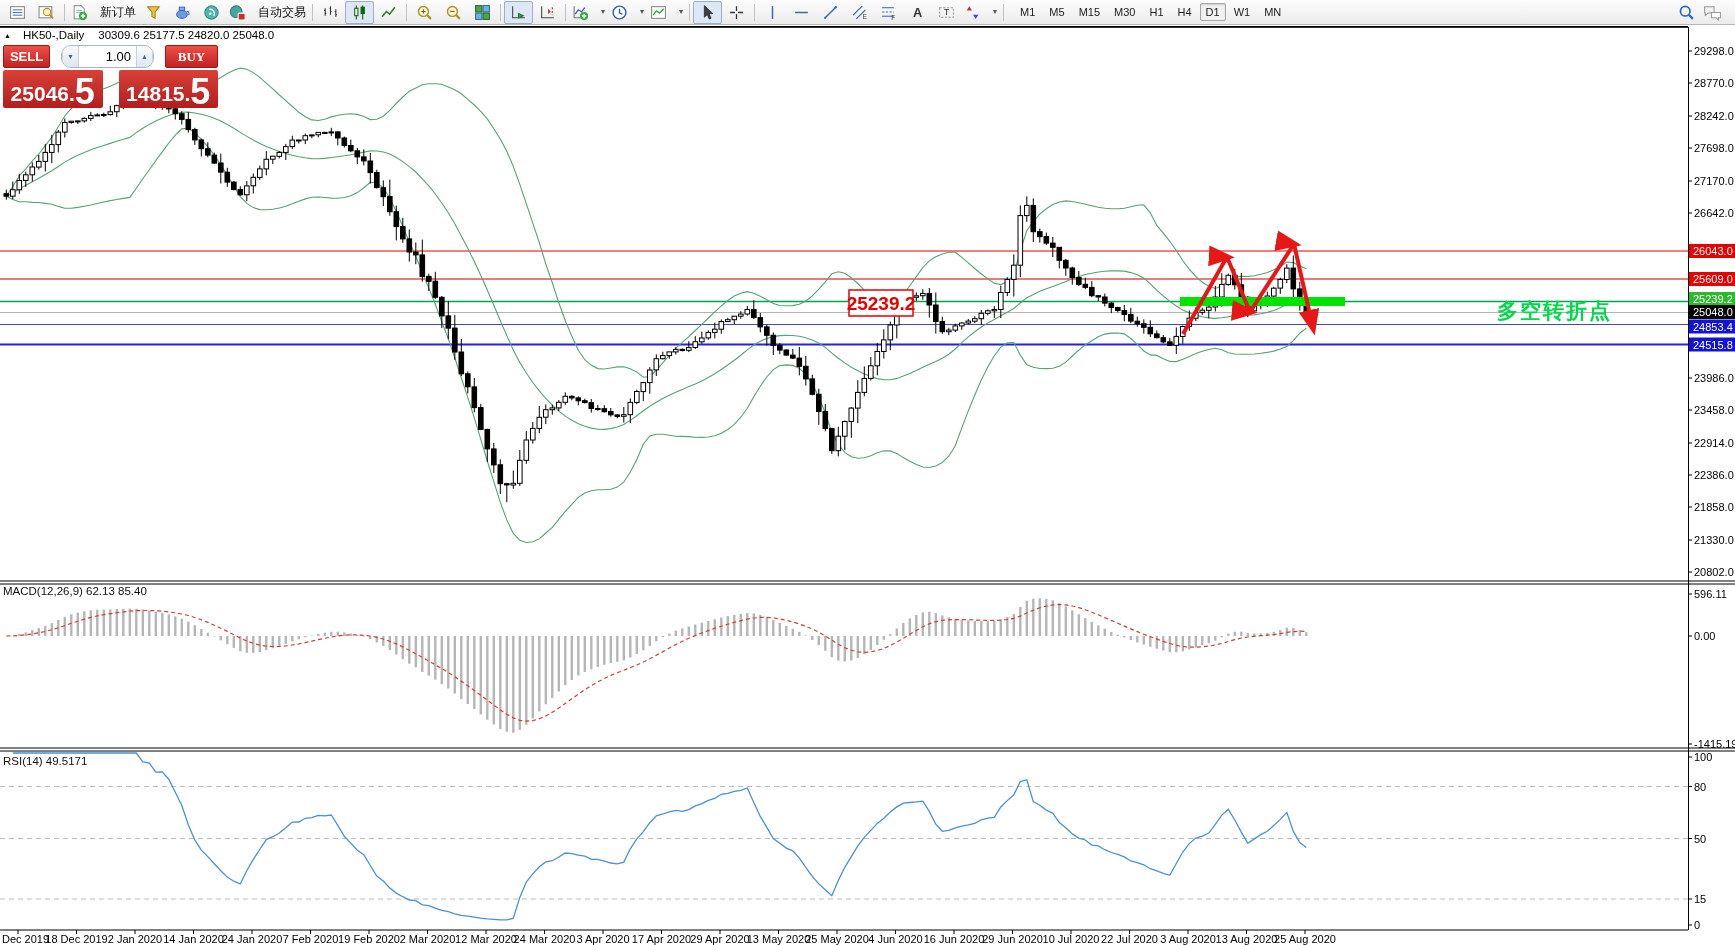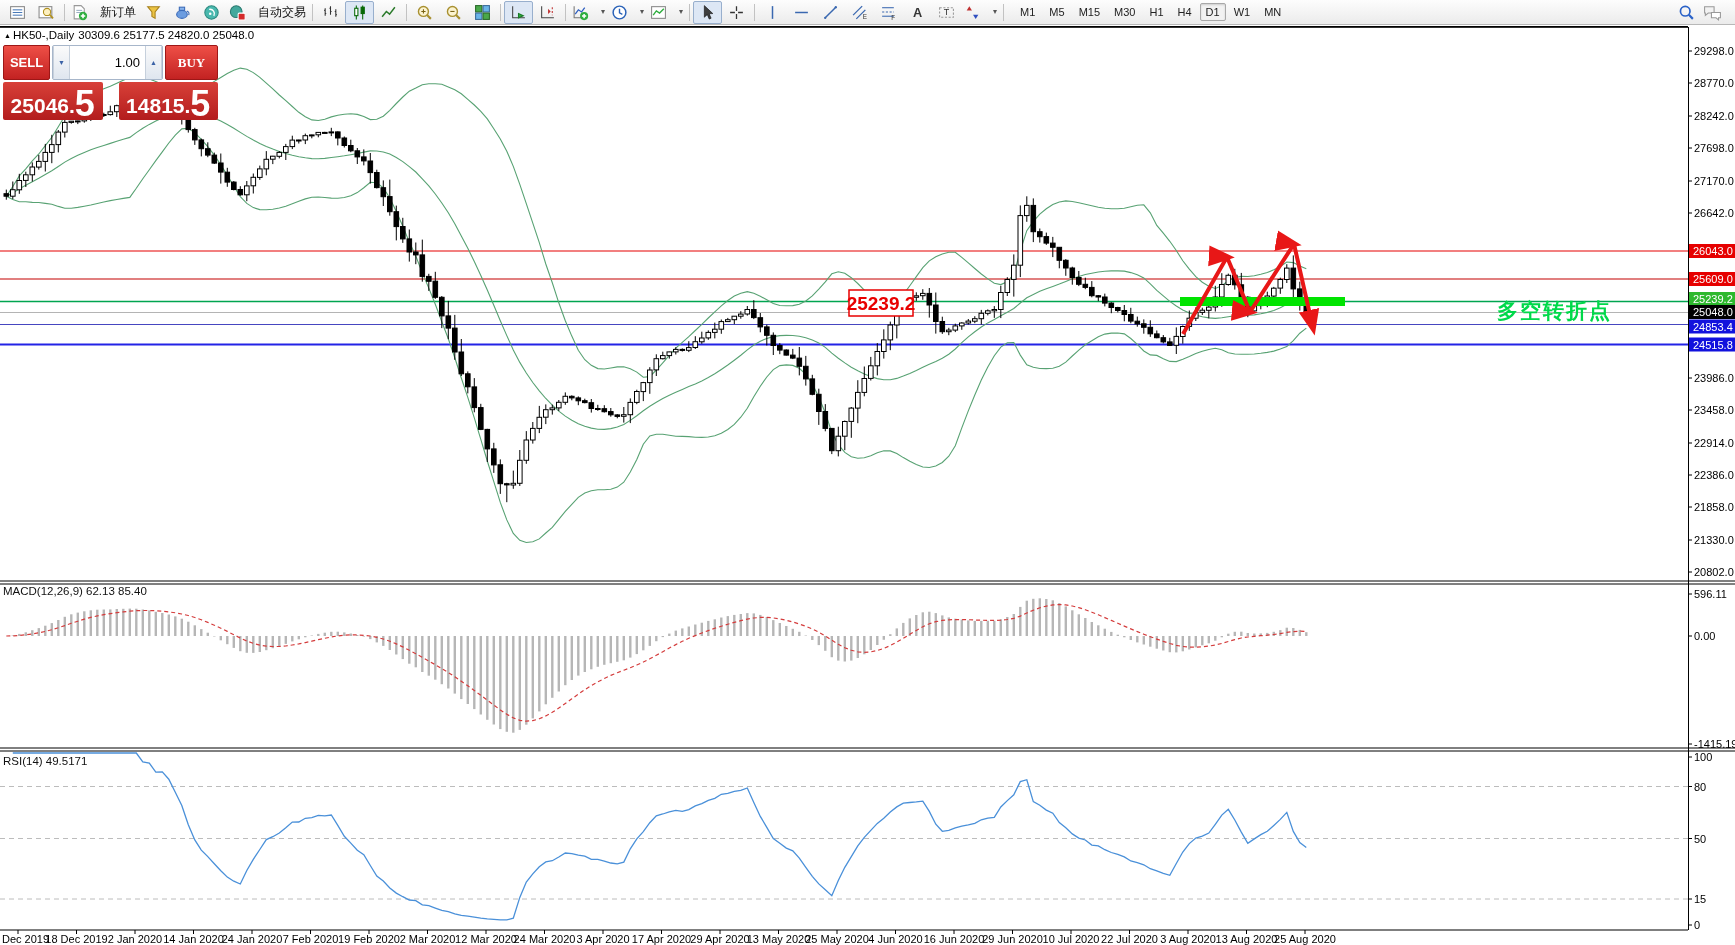--- a/index.html
+++ b/index.html
@@ -14,30 +14,30 @@
   .tbtn-label{font-size:12px;color:#111;white-space:nowrap;}
   .sep{width:1px;height:17px;background:#c2c2c2;margin:0 3px;flex:0 0 1px;}
   .caret{font-size:8px;color:#555;line-height:1;}
   .icn{display:block;}
   .tf-row{display:flex;align-items:center;margin-left:6px;}
   .tf{font-size:11px;color:#222;padding:2px 5px;border:1px solid transparent;border-radius:2px;margin:0 1px;}
   .tf.active{background:#f2f2f2;border-color:#a8a8a8;box-shadow:inset 0 1px 2px rgba(0,0,0,.15);text-align:right;}
   .toolbar-right{margin-left:auto;display:flex;align-items:center;gap:8px;padding-right:10px;}
   
   #cv{position:absolute;top:25px;left:0;}
-  .chart-title{position:absolute;top:29px;left:4px;font-size:11.5px;color:#000;display:flex;align-items:center;gap:4px;z-index:5;}
+  .chart-title{position:absolute;top:29px;left:4px;font-size:11.5px;color:#000;display:flex;align-items:center;gap:14px;z-index:5;}
   .chart-title .tri{font-size:7px;margin-right:-2px;}
   
   .trade-panel{position:absolute;top:45px;left:3px;width:215px;z-index:5;}
-  .tp-row1{display:flex;height:35px;gap:2px;}
+  .tp-row1{display:flex;height:23px;gap:11px;}
   .btn-sell,.btn-buy{background:linear-gradient(#ee4f46,#c32222);color:#fff;font-weight:bold;font-size:13px;
     border:1px solid #9d1717;border-radius:2px;display:flex;align-items:center;justify-content:center;}
   .btn-sell{flex:0 0 45px;}
   .btn-buy{flex:0 0 51px;font-family:Liberation Serif, serif;}
-  .spinner{flex:1;display:flex;border:1px solid #a7b6ca;background:#fff;border-radius:2px;overflow:hidden;}
+  .spinner{flex:1;display:flex;border:1px solid #a7b6ca;background:#fff;border-radius:10px;overflow:hidden;}
   .spin-btn{width:17px;background:linear-gradient(#fbfbfb,#dfe6ef);border:none;border-left:1px solid #c6d0dc;border-right:1px solid #c6d0dc;
     color:#3b62a6;font-size:7px;display:flex;align-items:center;justify-content:center;padding:0;}
   .spinner input{flex:1;min-width:0;border:none;outline:none;text-align:right;font-size:13px;padding:0 5px 0 0;font-family:"Liberation Sans",sans-serif;color:#000;}
   .tp-row2{display:flex;gap:16px;margin-top:2px;height:38px;}
   .price-box{flex:1;background:linear-gradient(#d84038,#b31d1d);color:#fff;border-radius:2px;
     display:flex;align-items:flex-end;justify-content:center;padding:0 3px 1px;}
   .price-main,.price-dot{font-size:21px;font-weight:bold;line-height:1;padding-bottom:3px;}
   .price-pip{font-size:36px;font-weight:bold;line-height:.82;}
   svg text{font-family:"Liberation Sans",sans-serif;}
 </style>

